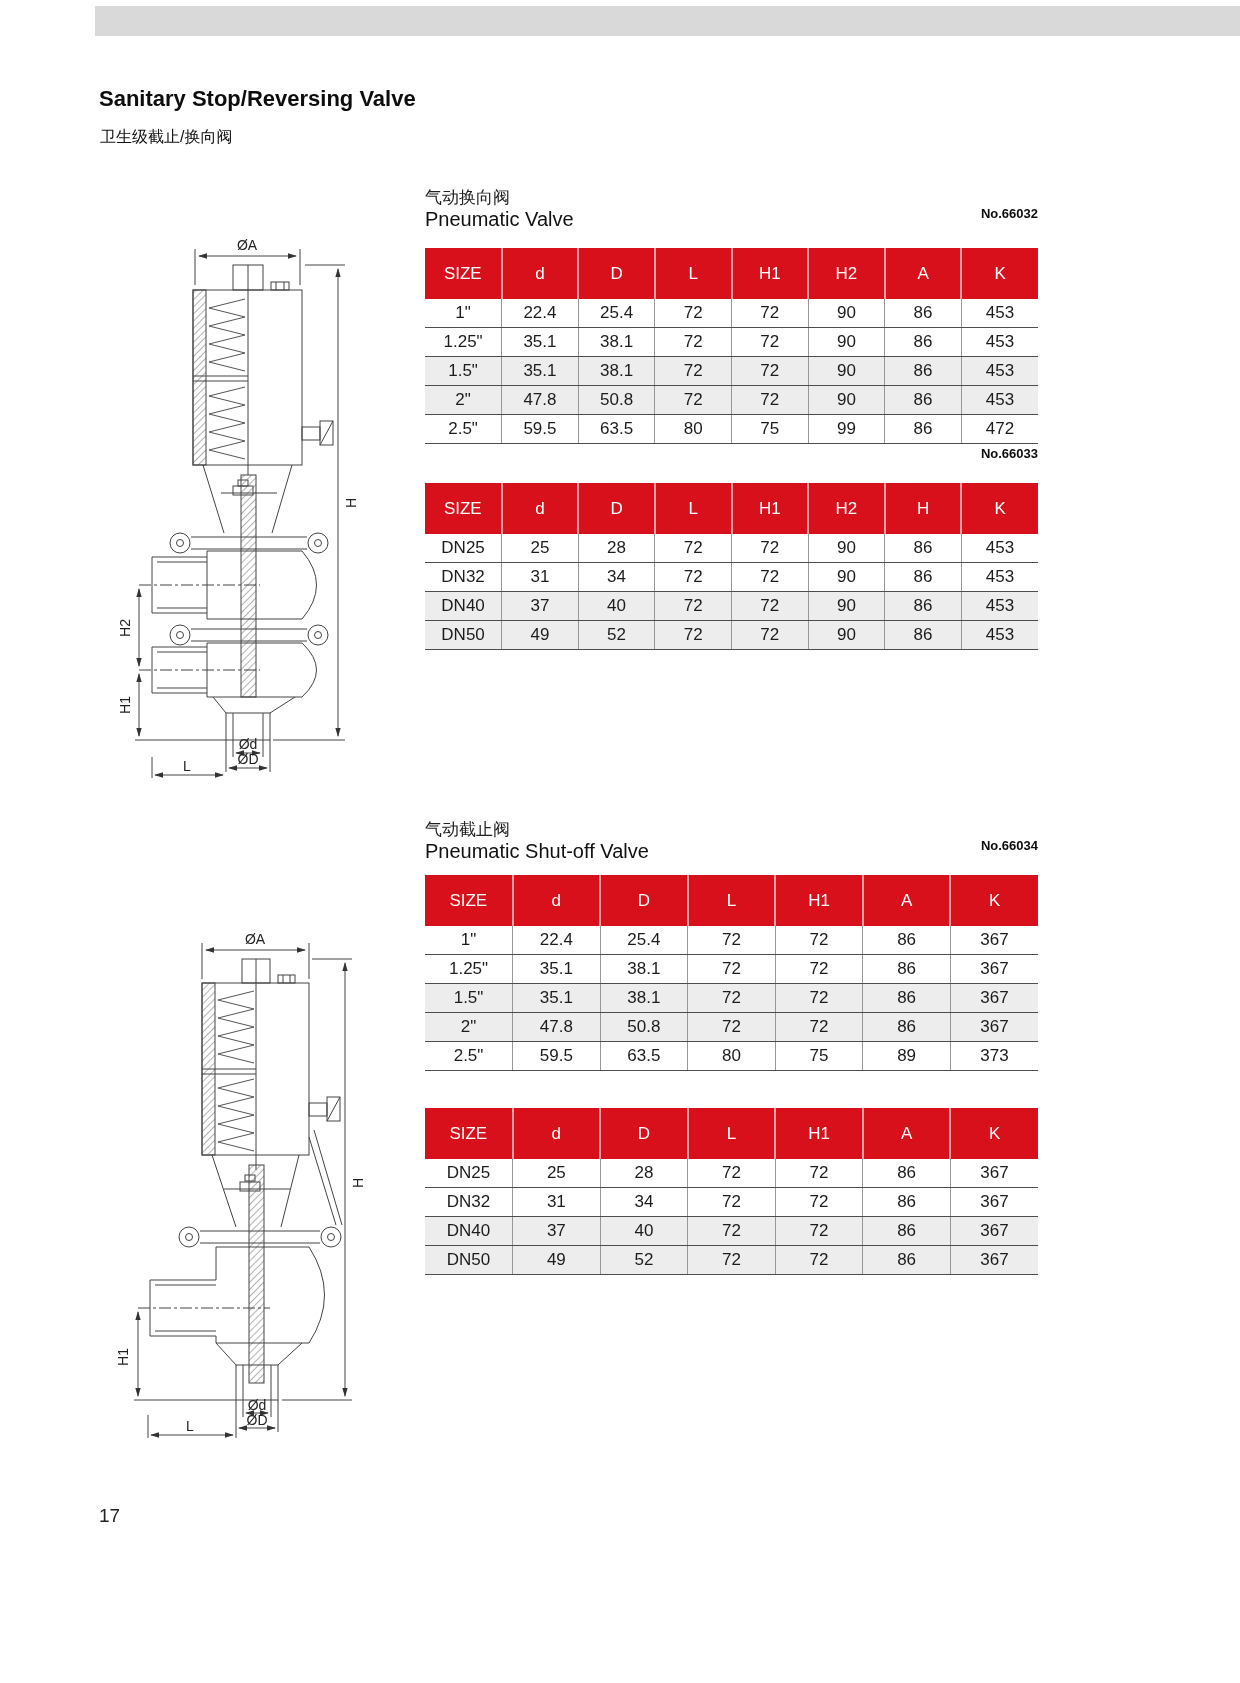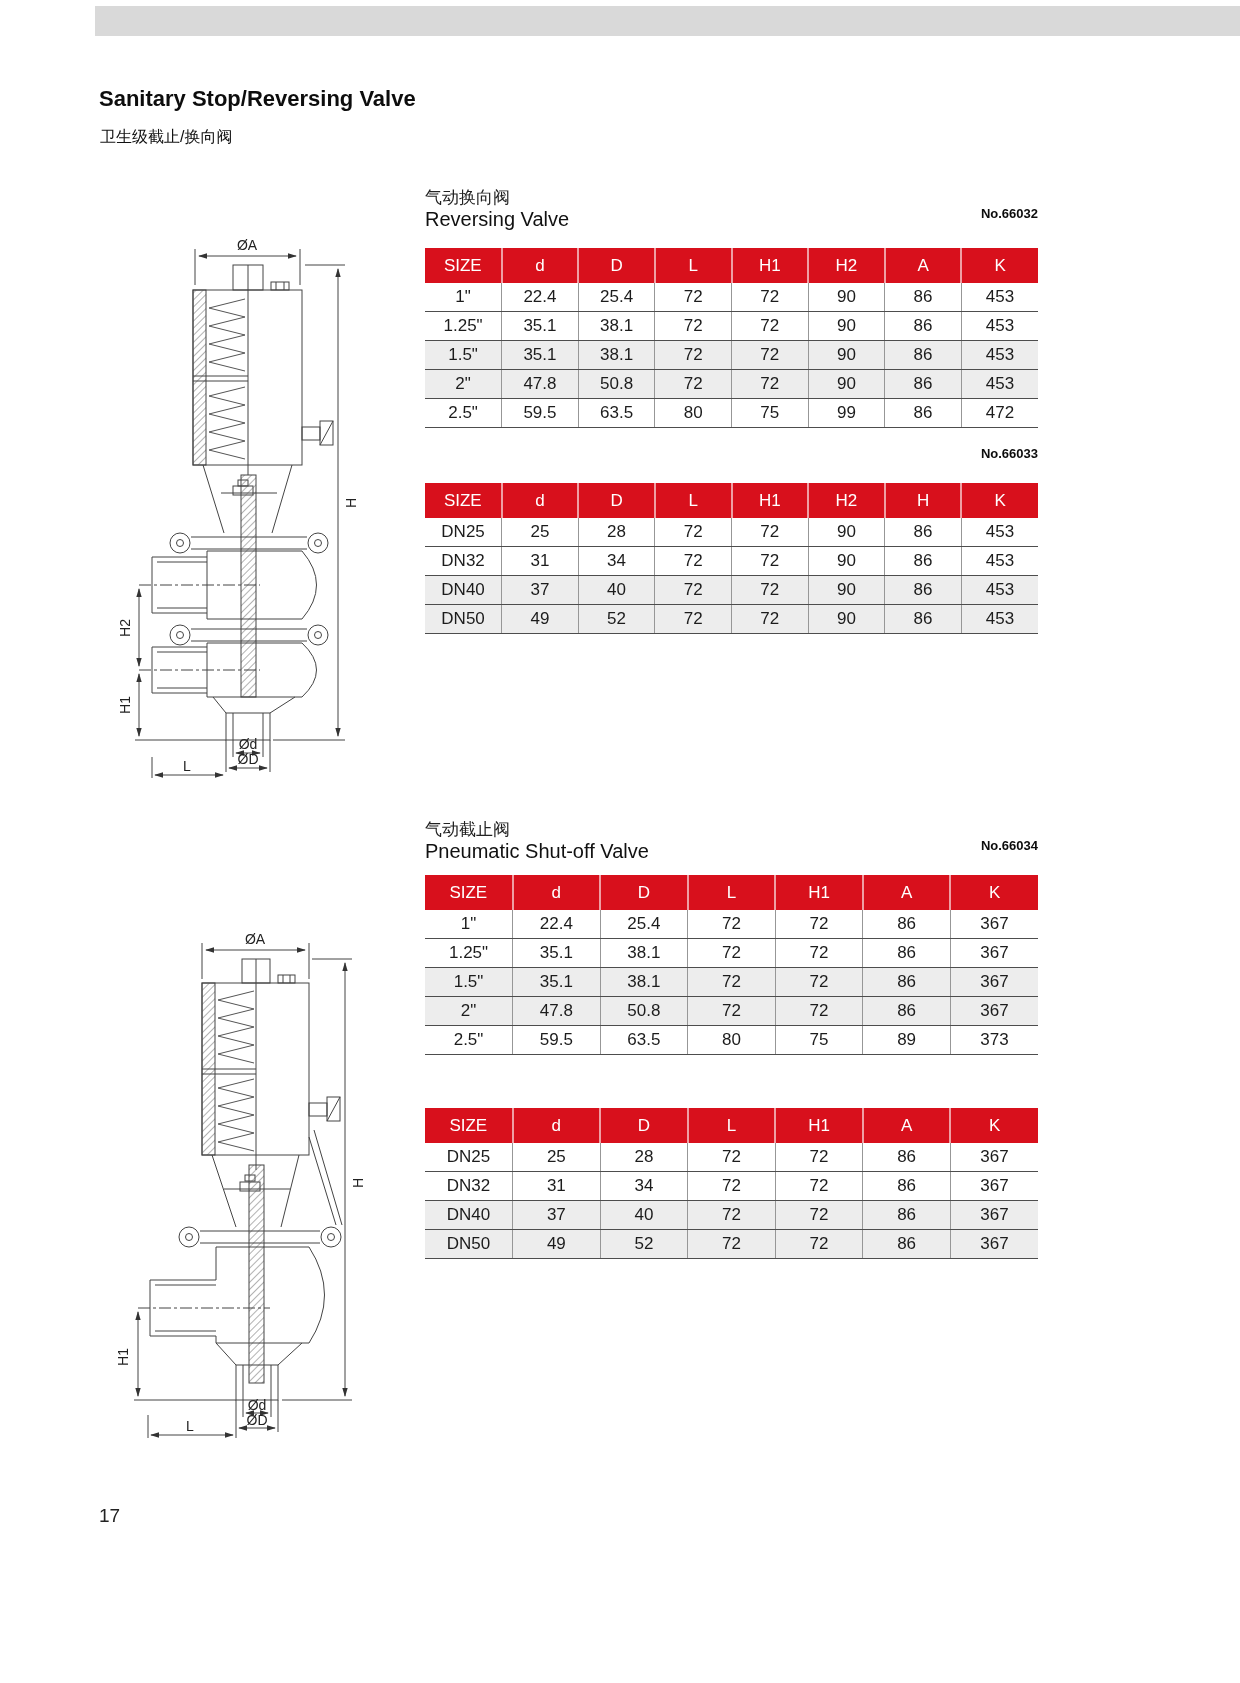--- a/index.html
+++ b/index.html
@@ -13,21 +13,21 @@
   .title    { position:absolute; left:99px;  top:86px;  font-size:22px; font-weight:700; color:#0d0d0d; white-space:nowrap; }
   .subtitle { position:absolute; left:100px; top:127px; font-size:16px; color:#111; white-space:nowrap; }
 
   .sec-zh { position:absolute; font-size:17px; color:#222; white-space:nowrap; }
   .sec-en { position:absolute; font-size:20px; color:#111; white-space:nowrap; }
   .no-label { position:absolute; left:425px; width:613px; text-align:right; font-size:13px; font-weight:700; color:#0d0d0d; }
 
   table.spec { position:absolute; left:425px; width:613px; border-collapse:collapse; table-layout:fixed; }
   table.spec th {
     background:var(--red,#d8101c); color:#fff; font-weight:400; font-size:17px;
-    height:35px; text-align:center; border-left:2px solid rgba(255,255,255,.6); padding:0;
+    height:35px; text-align:center; border-left:2px solid rgba(255,255,255,.6); padding:8px;
   }
   table.spec th:first-child { border-left:none; }
   table.spec td {
     height:28px; font-size:17px; text-align:center; color:#1c1c1c; padding:0;
     border-bottom:1px solid #4d4d4d; border-left:1px solid #979797; background:#fff;
   }
   table.spec td:first-child { border-left:none; }
   table.spec tr.alt td { background:var(--alt,#ededed); }
 
   .drawing { position:absolute;text-align:right; }
@@ -242,21 +242,21 @@
       <text x="165" y="19" text-anchor="middle">ØA</text>
       <text x="269" y="262" text-anchor="middle" transform="rotate(-90 269 258)">H</text>
       <text x="34" y="436" text-anchor="middle" transform="rotate(-90 34 432)">H1</text>
       <text x="167" y="485" text-anchor="middle">Ød</text>
       <text x="167" y="500" text-anchor="middle">ØD</text>
       <text x="100" y="506" text-anchor="middle">L</text>
     </svg>
   </div>
 
   <div class="sec-zh" style="left:425px; top:186px;">气动换向阀</div>
-  <div class="sec-en" style="left:425px; top:208px;">Reversing Valve</div>
+  <div class="sec-en" style="left:425px; top:208px;">Pneumatic Valve</div>
   <div class="no-label" style="top:206px;">No.66032</div>
   <table class="spec" style="top:248px;">
       <thead>
         <tr>
           <th>SIZE</th>
           <th>d</th>
           <th>D</th>
           <th>L</th>
           <th>H1</th>
           <th>H2</th>

